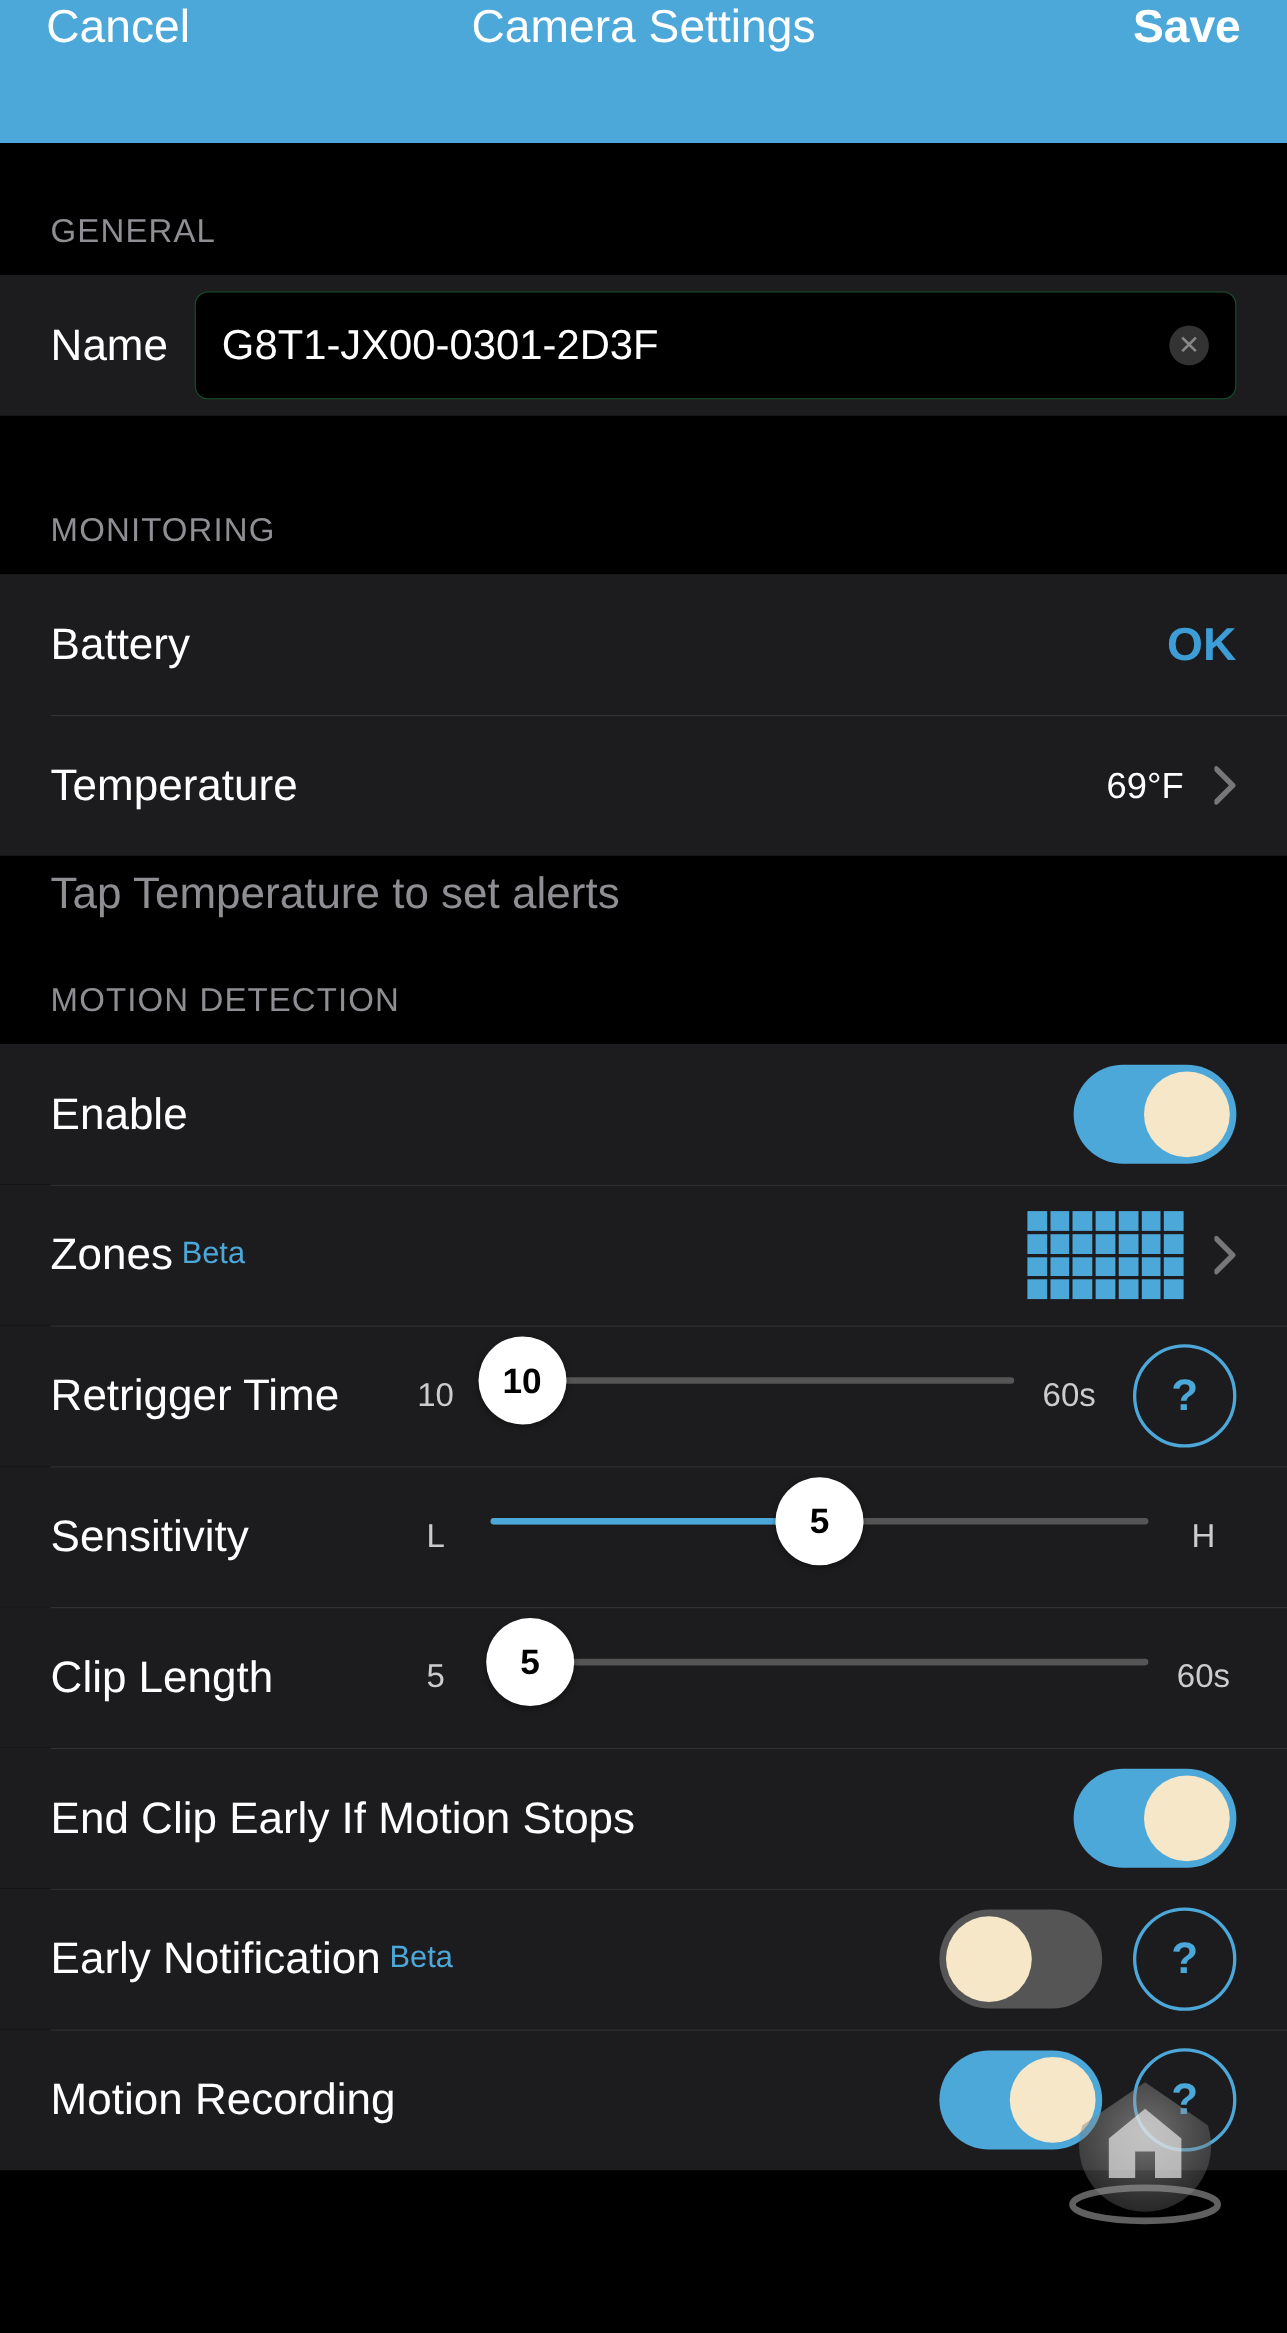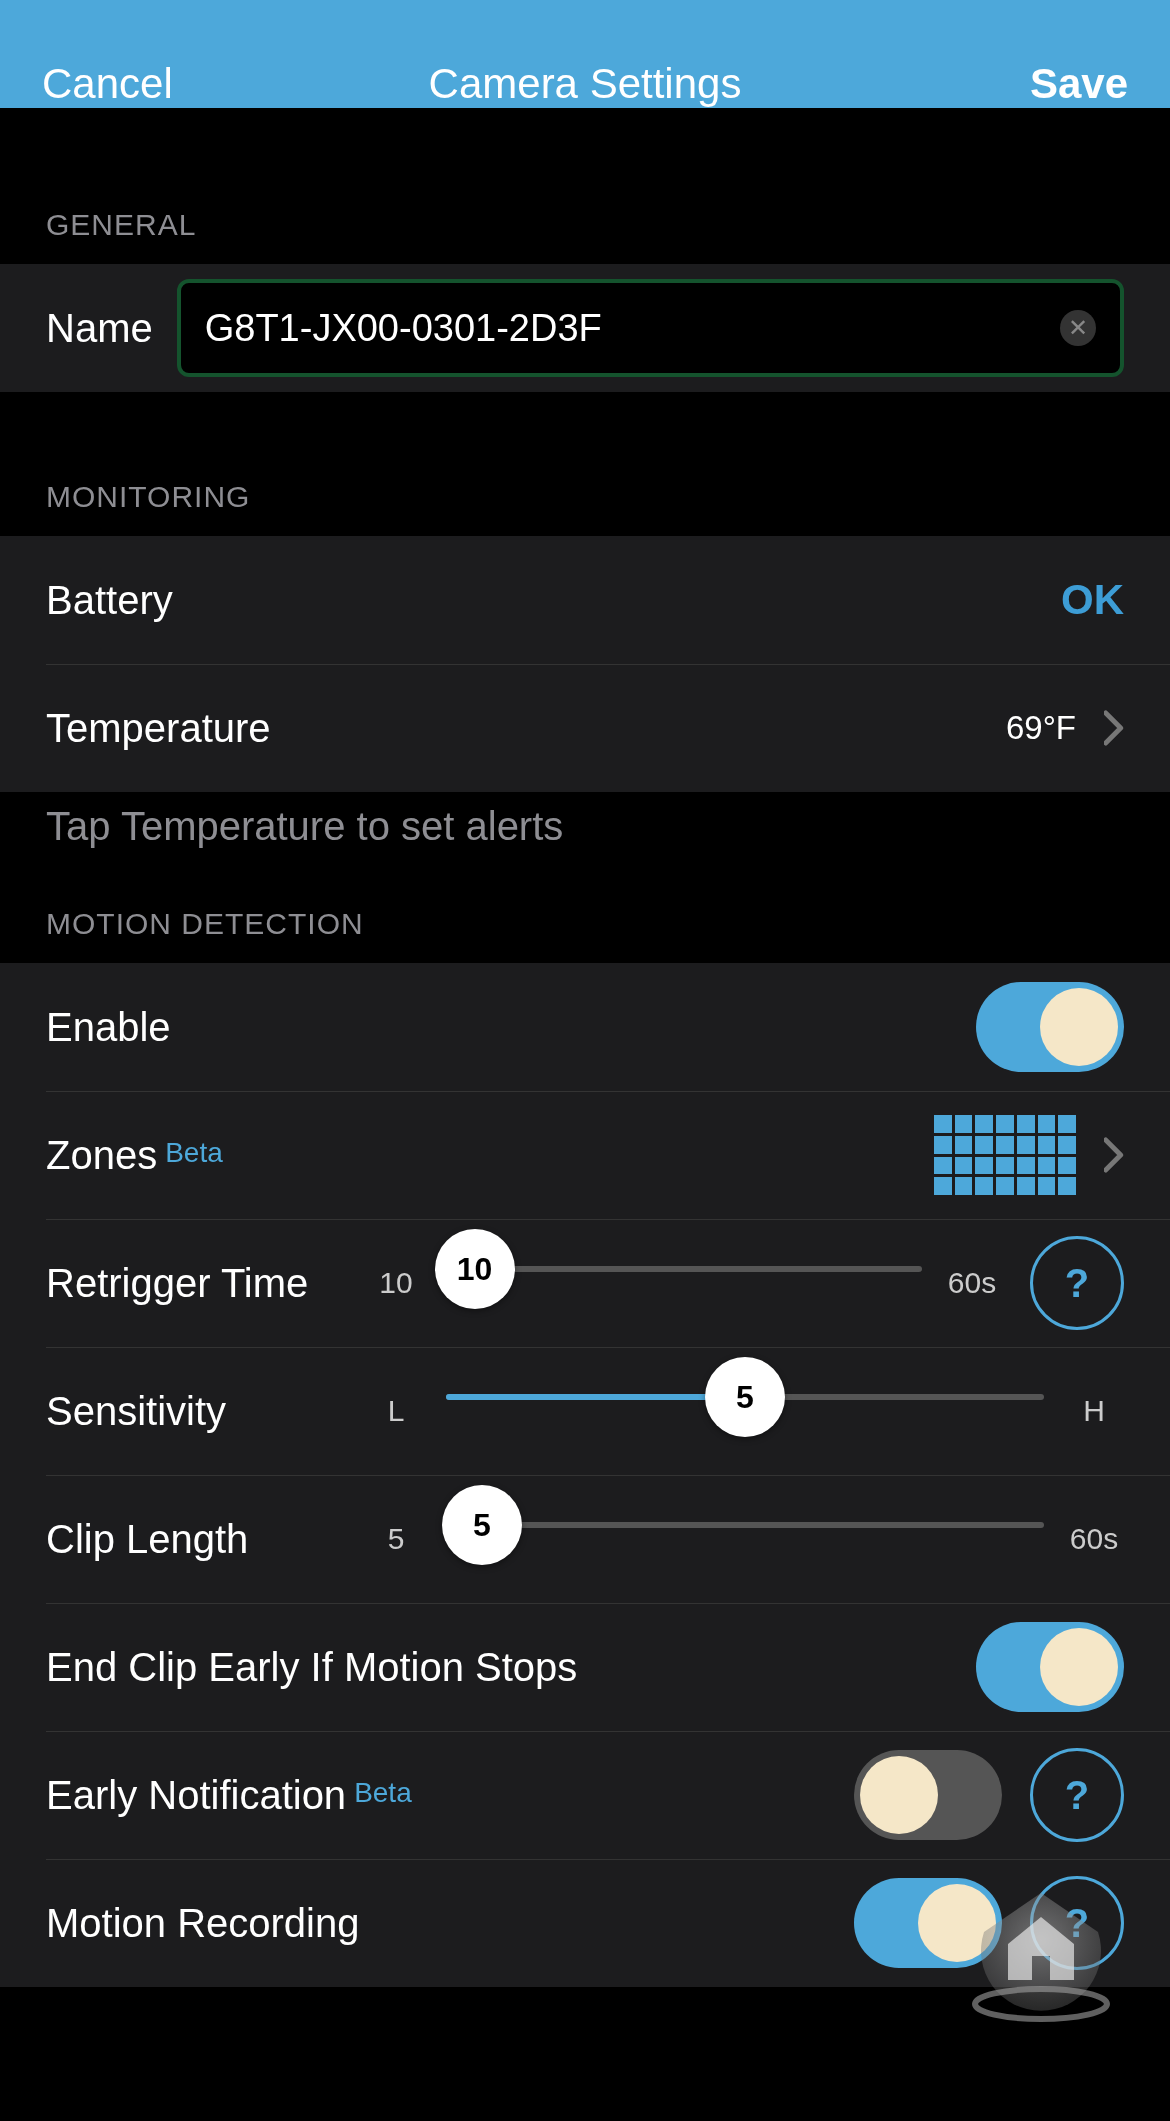--- a/index.html
+++ b/index.html
@@ -1,32 +1,32 @@
 <!DOCTYPE html>
 <html><head>
 <meta charset="utf-8">
 <style>
   * { margin: 0; padding: 0; box-sizing: border-box; -webkit-font-smoothing: antialiased; }
   html, body { width: 1170px; height: 2121px; background: #000; font-family: -apple-system, "Helvetica Neue", Arial, sans-serif; color: #fff; overflow: hidden; }
-  .header { background: #4DA8DA; height: 108px; display: flex; align-items: flex-end; justify-content: space-between; padding: 0 42px; }
+  .header { background: #4DA8DA; height: 130px; display: flex; align-items: flex-start; justify-content: space-between; padding: 0 42px; }
   .header .left, .header .right { font-size: 42px; color: #fff; }
   .header .right { font-weight: 600; }
   .header .title { font-size: 42px; font-weight: 400; color: #fff; position: absolute; left: 50%; transform: translateX(-50%); }
   .section-header { color: #8E8E93; font-size: 30px; letter-spacing: 1px; padding: 88px 46px 22px 46px; text-transform: uppercase; }
-  .section-header.first { padding-top: 100px; }
+  .section-header.first { padding-top: 64px; }
   .row { background: #1C1C1E; min-height: 128px; display: flex; align-items: center; padding: 14px 46px; position: relative; }
   .row + .row::before { content: ""; position: absolute; top: 0; left: 46px; right: 0; height: 1px; background: #333; }
   .row .label { font-size: 40px; color: #fff; flex: 0 0 auto; }
   .row .sup { font-size: 28px; color: #4DA8DA; margin-left: 8px; position: relative; top: -16px; margin-top: 28px; }
   .row .spacer { flex: 1; }
   .row .value { font-size: 33px; color: #fff; }
   .row .value.blue { color: #3D9DD6; font-weight: 700; font-size: 42px; }
   .chevron { width: 20px; height: 36px; margin-left: 28px; }
   .chevron svg { width: 100%; height: 100%; }
-  .name-input { flex: 1; margin-left: 24px; background: #000; border: 4px solid #14532d; border-radius: 12px; height: 98px; display: flex; align-items: center; padding: 0 24px; }
+  .name-input { flex: 1; margin-left: 24px; background: #000; border: 1px solid #14532d; border-radius: 12px; height: 98px; display: flex; align-items: center; padding: 0 24px; }
   .name-input input { flex: 1; background: transparent; border: none; outline: none; color: #fff; font-size: 38px; font-family: inherit; }
   .clear-btn { width: 36px; height: 36px; border-radius: 50%; background: #333; display: flex; align-items: center; justify-content: center; color: #888; font-size: 24px; cursor: pointer; }
   .hint { color: #8E8E93; font-size: 40px; padding: 12px 46px 10px 46px; }
   .toggle { width: 148px; height: 90px; border-radius: 45px; position: relative; cursor: pointer; }
   .toggle.on { background: #4DA8DA; }
   .toggle.off { background: #555; }
   .toggle .knob { width: 78px; height: 78px; border-radius: 50%; background: #F5E7C8; position: absolute; top: 6px; }
   .toggle.on .knob { right: 6px; }
   .toggle.off .knob { left: 6px; }
   .zones-grid { width: 142px; height: 80px; display: grid; grid-template-columns: repeat(7, 1fr); grid-template-rows: repeat(4, 1fr); gap: 3px; }

